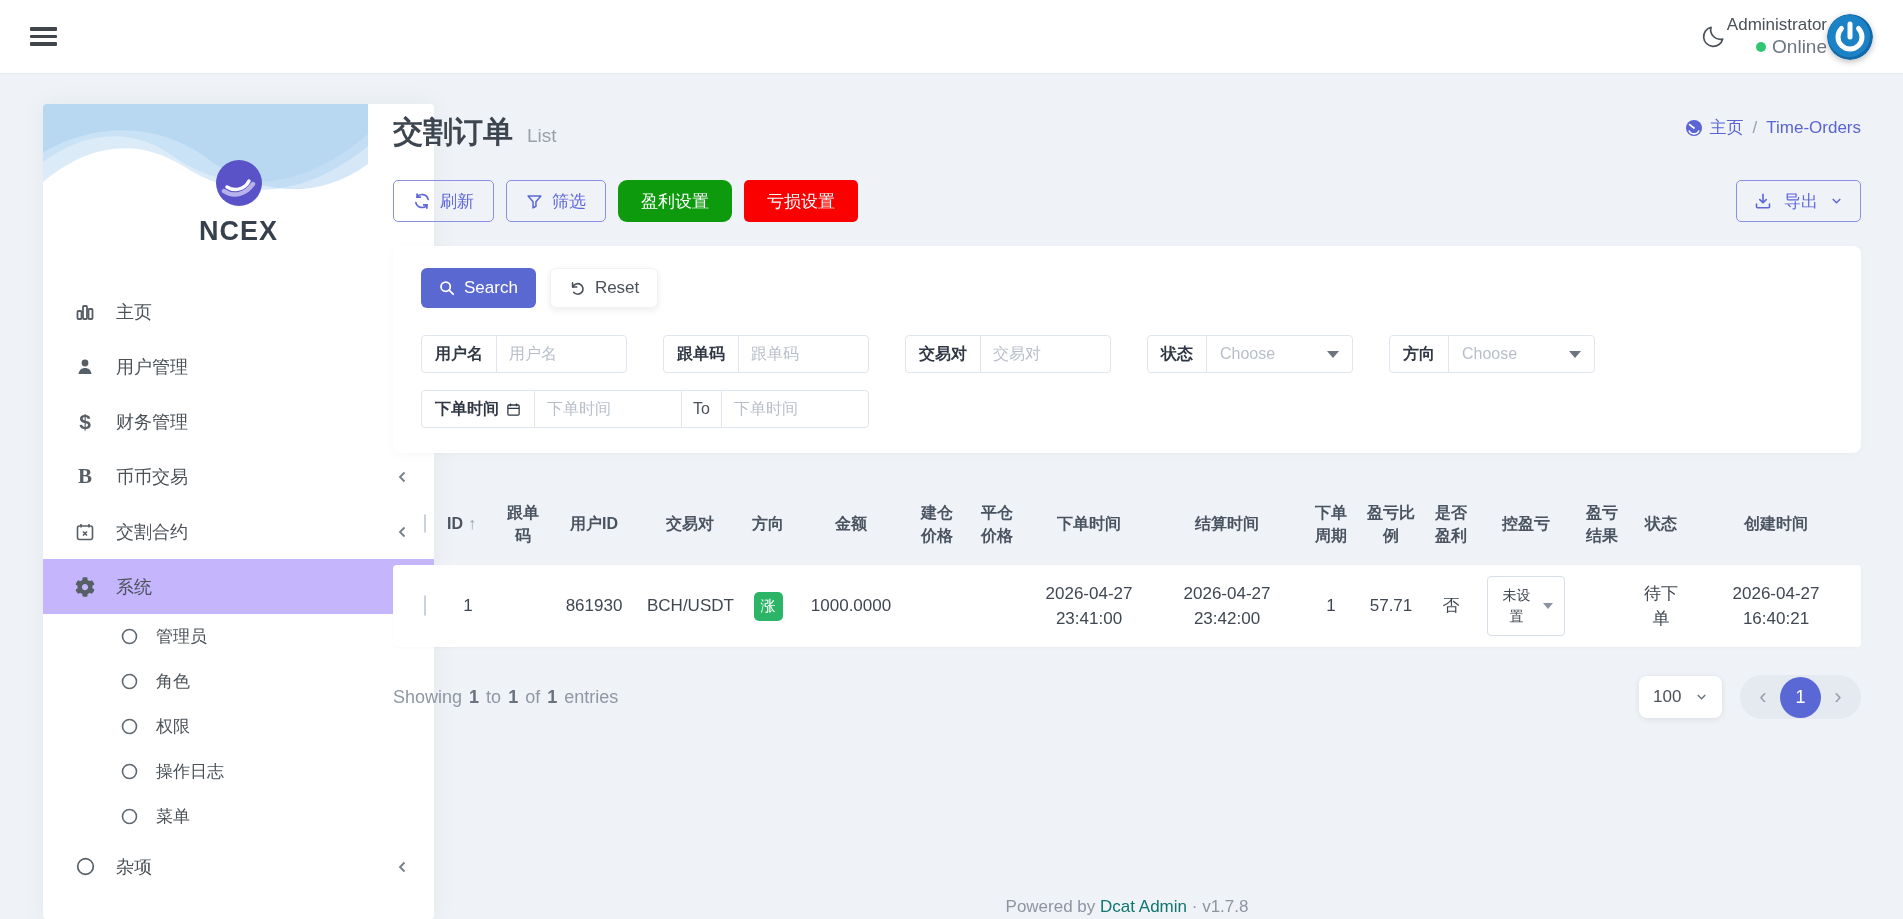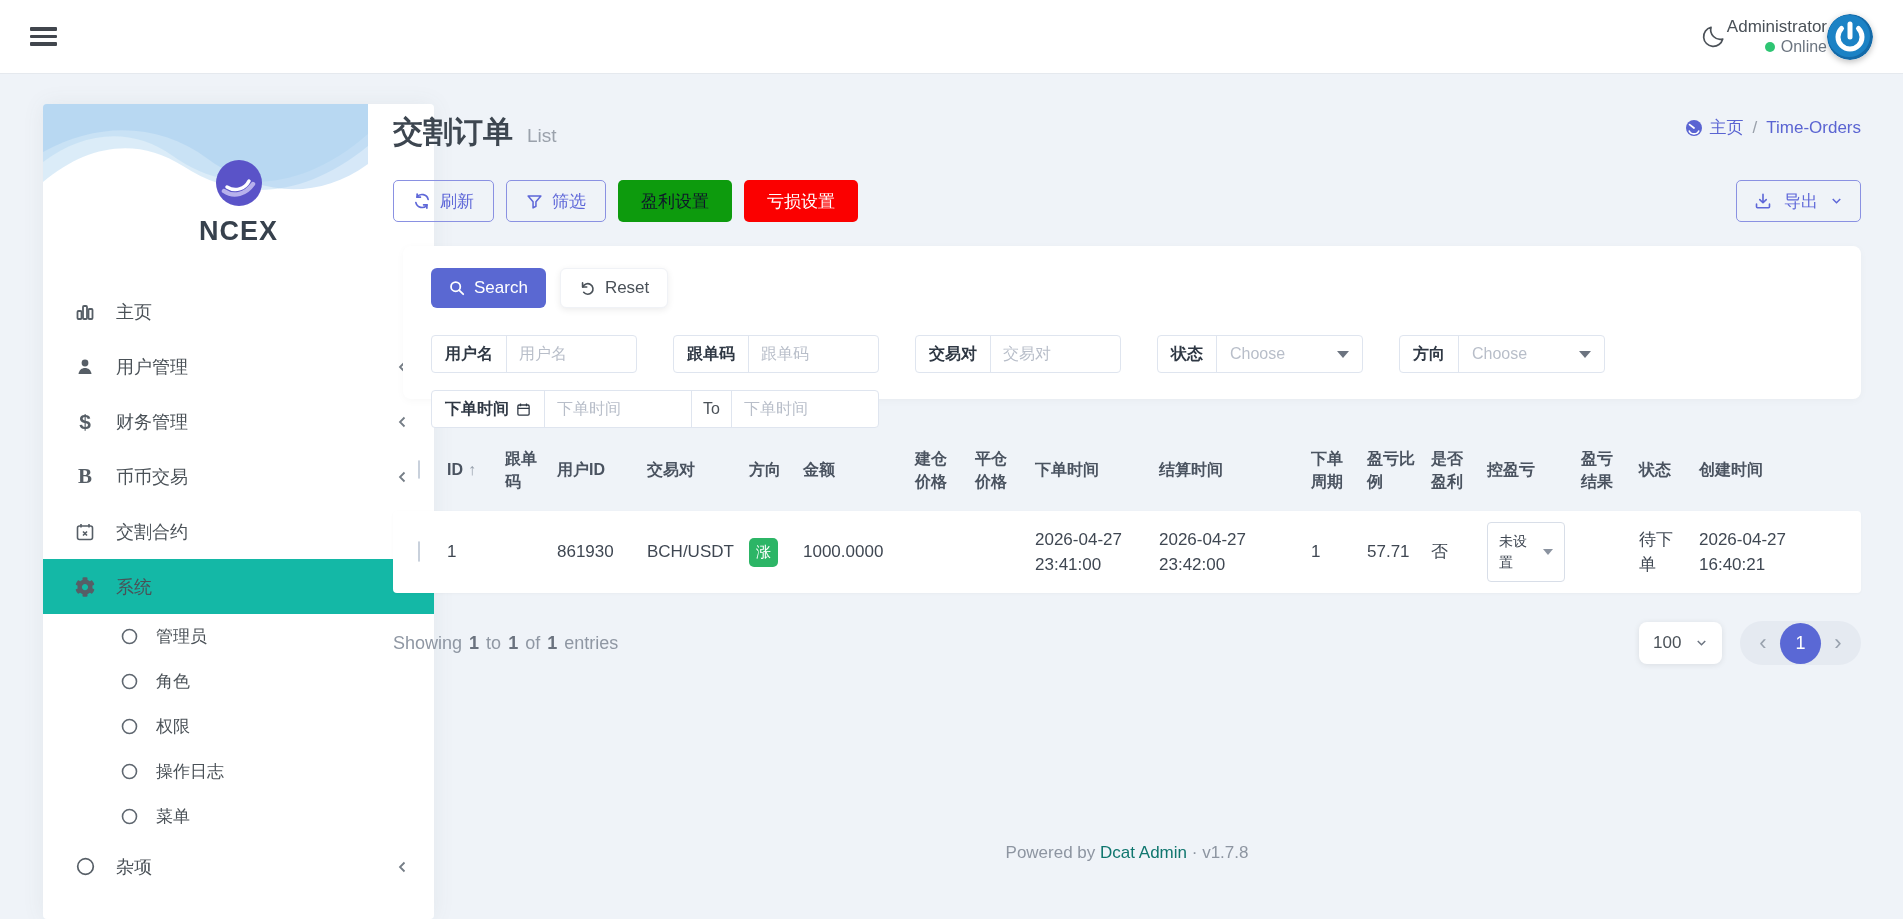--- a/index.html
+++ b/index.html
@@ -18,40 +18,40 @@
     justify-content:space-between; padding:0 30px;
     box-shadow:0 1px 0 rgba(0,0,0,.04);
     position:relative; z-index:5;
   }
   .hamburger { width:27px; height:19px; display:flex; flex-direction:column; justify-content:space-between; cursor:pointer; }
   .hamburger span { height:3.6px; background:#41464d; border-radius:1px; }
   .topbar-right { display:flex; align-items:center; }
   .moon-btn { cursor:pointer; }
   .user-block { text-align:right; line-height:1.25; }
   .user-name { font-size:17px; color:#4a5158; }
-  .user-status { display:flex; align-items:center; justify-content:flex-end; gap:6px; font-size:16px; color:#6c7580; }
+  .user-status { display:flex; align-items:center; justify-content:flex-end; gap:6px; font-size:19px; color:#6c7580; }
   .status-dot { width:10px; height:10px; border-radius:50%; background:#2ec573; }
   .avatar { width:46px; height:46px; border-radius:50%; overflow:hidden; box-shadow:0 2px 6px rgba(0,0,0,.25); cursor:pointer; }
 
   
   .layout { position:absolute; top:73px; left:0; right:0; bottom:0; }
 
   
   .sidebar {
     position:absolute; left:43px; top:31px; width:391px; height:815px;
     background:#fff; border-radius:4px; box-shadow:0 0 22px rgba(90,97,105,.08);
     overflow:hidden;
   }
   .logo-area { height:160px; position:relative; }
   .logo-wave { position:absolute; top:0; left:0; }
   .logo-mark { position:absolute; top:56px; left:50%; transform:translateX(-50%); }
   .brand-name { position:absolute; top:112px; width:100%; text-align:center; font-size:27px; font-weight:bold; color:#37414d; letter-spacing:1px; }
   .menu { padding-top:20px; }
   .menu-item { height:55px; display:flex; align-items:center; padding:0 26px 0 30px; font-size:18px; color:#4a5157; cursor:pointer; }
-  .menu-item.active { background:#14b8a6; }
+  .menu-item.active { background:#c4b5fd; }
   .mi-icon { width:24px; display:flex; justify-content:center; margin-right:19px; color:#565e66; font-size:20px; font-weight:bold; flex:none; }
   .mi-glyph { font-size:21px; font-weight:bold; color:#565e66; line-height:1; }
   .mi-glyph.serif { font-family:"Liberation Serif", serif; }
   .mi-chevron { margin-left:auto; color:#757d86; }
   .submenu-item { height:45px; display:flex; align-items:center; padding-left:78px; font-size:17px; color:#4a5157; cursor:pointer; }
   .sm-circle { margin-right:18px; flex:none; }
 
   
   .main { position:absolute; left:393px; top:31px; width:1468px; }
   .page-head { display:flex; justify-content:space-between; align-items:flex-start; margin-top:8px; }
@@ -59,43 +59,43 @@
   .page-title { font-size:30px; font-weight:600; color:#3d4650; }
   .page-subtitle { font-size:19px; color:#9aa1ab; }
   .breadcrumb { display:flex; align-items:center; gap:9px; font-size:17px; color:#5a64d2; margin-top:4px; }
   .breadcrumb a { color:#5a64d2; text-decoration:none; cursor:pointer; display:flex; align-items:center; gap:7px; }
   .crumb-sep { color:#9aa1ab; }
 
   
   .toolbar { margin-top:27px; display:flex; gap:12px; align-items:center; }
   .btn { height:42px; border-radius:5px; font-size:17px; display:inline-flex; align-items:center; justify-content:center; gap:9px; padding:5px 19px; cursor:pointer; border:none; background:transparent; font-family:inherit; }
   .btn-outline { border:1px solid #8a91e2; color:#5e67d8; background:transparent; }
-  .btn-green { background:#0d9b0d; color:#0f172a; padding:0 23px; }
+  .btn-green { background:#0d9b0d; color:#ffffff; padding:0 23px;border-radius:9px; }
   .btn-red { background:#fb0000; color:#fff; padding:0 23px; }
   .btn-export { margin-left:auto; border:1px solid #8a91e2; color:#5e67d8; padding:0 17px; gap:12px; }
 
   
-  .search-card { margin-top:24px; background:#fff; border-radius:8px; box-shadow:0 2px 8px rgba(0,0,0,.03); padding:22px 28px 34px; height:153px;margin-left:10px; }
+  .search-card { margin-top:24px; background:#fff; border-radius:8px; box-shadow:0 2px 8px rgba(0,0,0,.03); padding:22px 28px 34px; height:207px; }
   .search-actions { display:flex; gap:14px; }
   .btn-search { background:#5a68d2; color:#fff; height:40px; border-radius:6px; padding:0 18px; font-size:17px; display:inline-flex; align-items:center; gap:9px; cursor:pointer; border:none; font-family:inherit; }
   .btn-reset { background:#fff; color:#4a5158; height:40px; border-radius:6px; padding:0 18px; font-size:17px; display:inline-flex; align-items:center; gap:9px; cursor:pointer; border:1px solid #f0f2f6; box-shadow:0 2px 7px rgba(0,0,0,.08); font-family:inherit; }
   .filters { margin-top:27px; display:flex; gap:36px; }
   .filters.row2 { margin-top:17px; }
   .input-group { display:flex; height:38px; border:1px solid #dfe5ef; border-radius:4px; background:#fff; width:206px; overflow:hidden; align-items:stretch; }
   .input-group.date { width:448px; }
   .ig-label { display:flex; align-items:center; gap:7px; padding:0 13px; font-size:16px; font-weight:bold; color:#2f3844; border-right:1px solid #dfe5ef; white-space:nowrap; }
   .ig-input { flex:1; border:none; outline:none; padding:0 12px; font-size:16px; color:#3f4752; font-family:inherit; min-width:0; background:transparent; }
   .ig-input::placeholder { color:#b8bec9; opacity:1; }
   .ig-select { flex:1; display:flex; align-items:center; justify-content:space-between; padding:0 13px; cursor:pointer; }
   .ig-select .sel-value { font-size:16px; color:#b8bec9; }
   .caret-down { width:0; height:0; border-left:6px solid transparent; border-right:6px solid transparent; border-top:7px solid #6c7480; }
   .ig-to { display:flex; align-items:center; padding:0 11px; font-size:16px; color:#4a5158; border-right:1px solid #dfe5ef; }
 
   
-  .table-wrap { margin-top:36px; }
+  .table-wrap { margin-top:36px;text-align:center; }
   .thead, .trow {
     display:grid;
     grid-template-columns:46px 58px 52px 90px 102px 54px 112px 60px 60px 124px 152px 56px 64px 56px 94px 58px 60px 1fr;
     align-items:center;
   }
   .thead { min-height:70px; }
   .th { font-size:16px; font-weight:bold; color:#4a5360; line-height:1.45; padding:0 8px; }
   .th.sortable { display:flex; align-items:center; gap:5px; cursor:pointer; }
   .sort-icon { color:#98a1ad; font-weight:normal; font-size:16px; }
   .trow { background:#fff; border-radius:4px; box-shadow:0 1px 3px rgba(0,0,0,.03); height:82px; margin-top:6px; }

